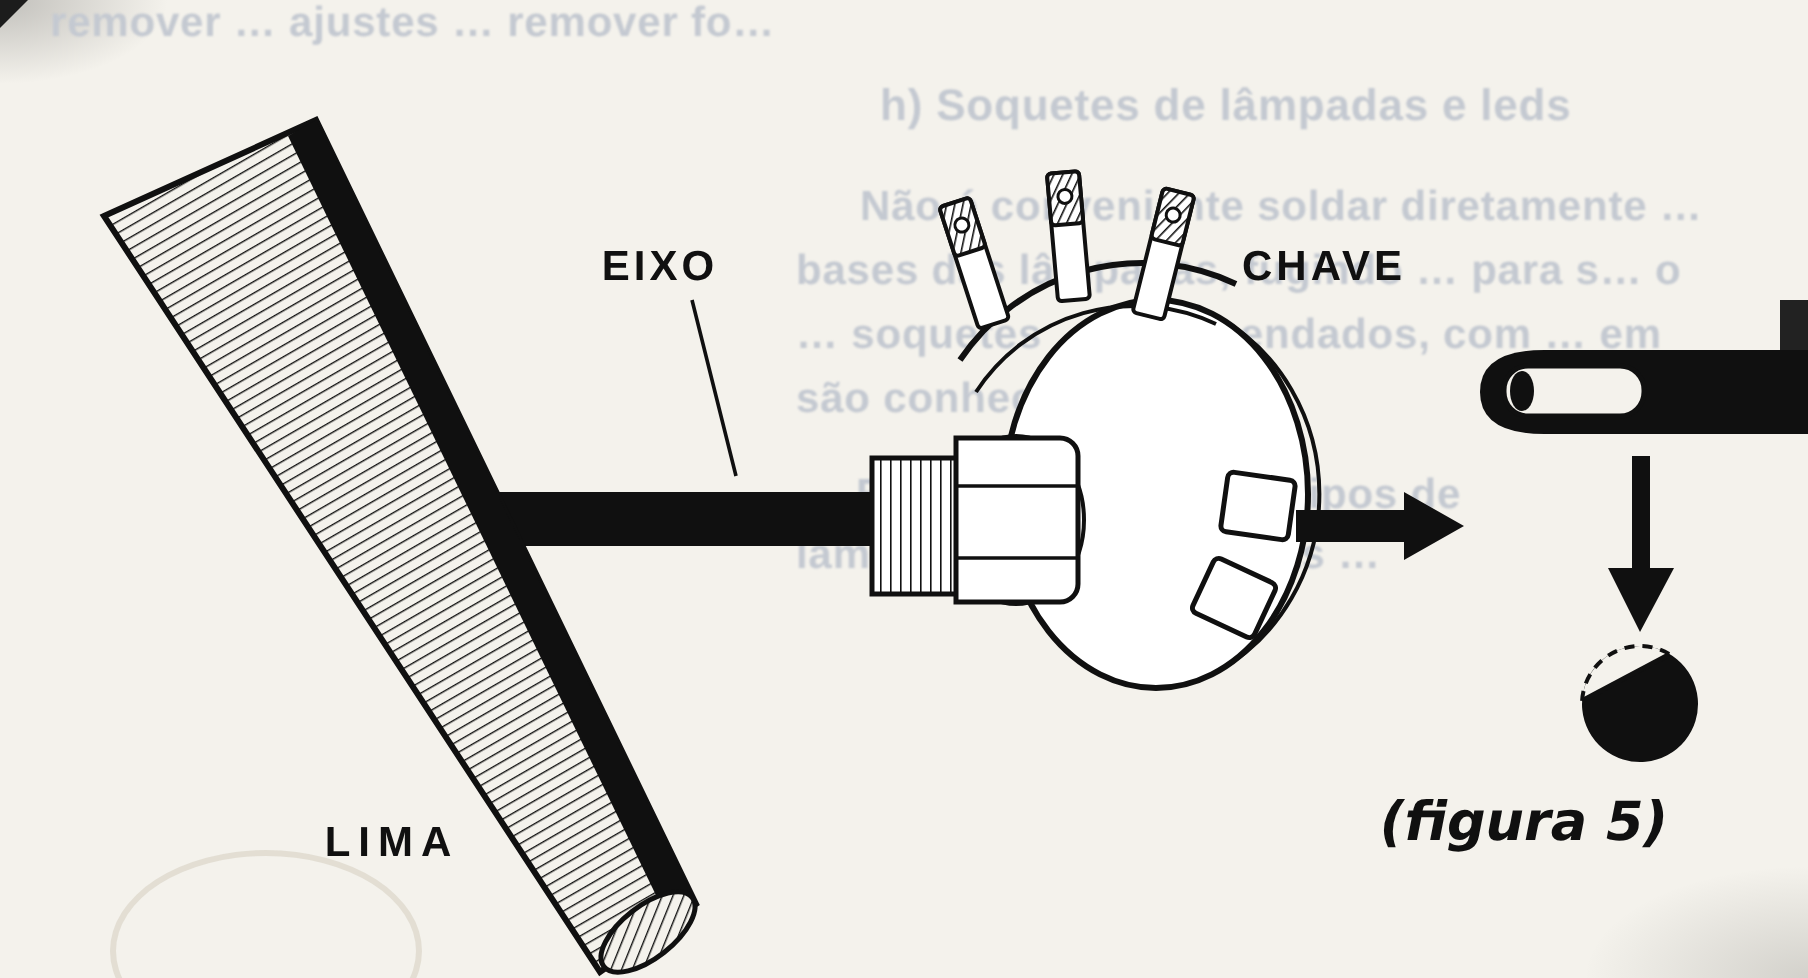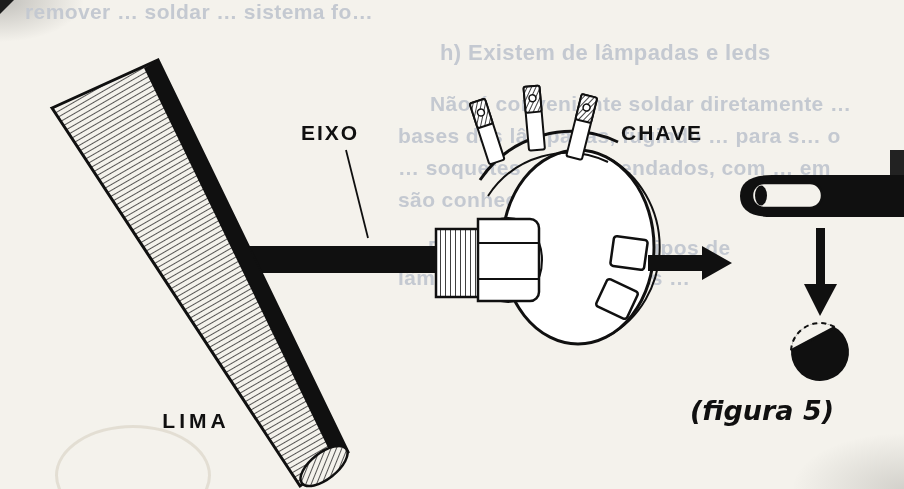--- a/index.html
+++ b/index.html
@@ -40,22 +40,22 @@
   svg.fig{position:absolute;inset:0;z-index:2;}
   .lbl{font-family:"Liberation Sans",sans-serif;font-weight:700;fill:#101010;}
   .cap{font-family:"DejaVu Sans",sans-serif;font-style:italic;font-weight:700;fill:#101010;}
 </style>
 </head>
 <body>
 
 <div class="scan-shade"></div>
 <div class="corner-mark"></div>
 
-<div class="ghost g0">remover …  soldar …  sistema fo…</div>
-<div class="ghost g1">h) Existem de lâmpadas e leds</div>
+<div class="ghost g0">remover …  ajustes …  remover fo…</div>
+<div class="ghost g1">h) Soquetes de lâmpadas e leds</div>
 <div class="ghost g2">Não é conveniente soldar diretamente …</div>
 <div class="ghost g3">bases das lâmpadas, fugindo … para s… o</div>
 <div class="ghost g4">… soquetes … recomendados, com … em</div>
 <div class="ghost g5">são conhecidos.</div>
 <div class="ghost g6">Existem soquetes … tipos de</div>
 <div class="ghost g7">lâmpadas que são … e as …</div>
 <div class="ghost-circle"></div>
 
 <svg class="fig" viewBox="0 0 904 489" width="904" height="489">
   <defs>

